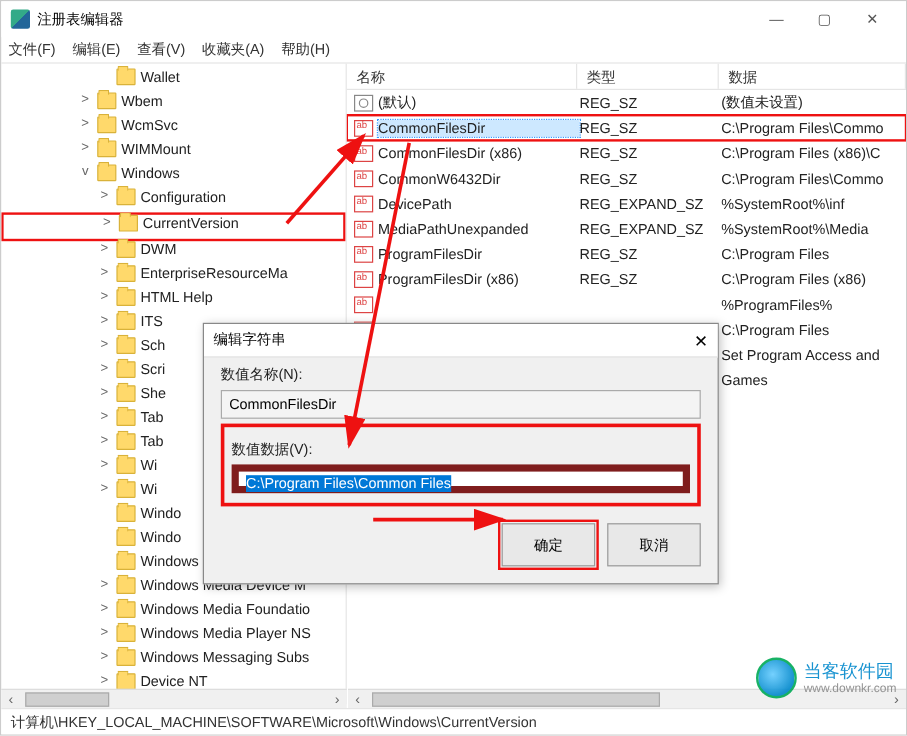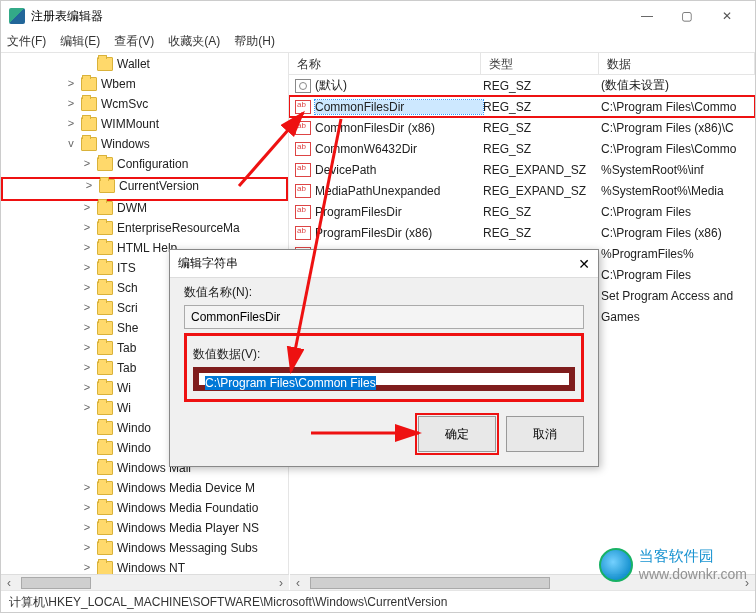--- a/index.html
+++ b/index.html
@@ -27,41 +27,41 @@
 .list-row .ic{width:16px;height:14px;margin:0 4px 0 6px;background:#fff;border:1px solid #d44;position:relative}
 .list-row .ic:after{content:"ab";position:absolute;font-size:8px;color:#d44;left:1px;top:-1px}
 .list-row.def .ic{border-color:#888}
 .list-row.def .ic:after{content:"";}
 .list-row.def .ic:before{content:"";position:absolute;left:3px;top:2px;width:6px;height:6px;border:1px solid #888;border-radius:50%}
 .list-row .n{width:168px;color:#222}
 .list-row .t{width:118px;color:#222}
 .list-row .d{flex:1;color:#222;white-space:nowrap}
 .list-row.hl .n{background:#cde8ff;outline:1px dotted #39f}
 .list-row.boxed{outline:2px solid #e11;outline-offset:-1px}
-.dialog{position:absolute;left:168px;top:248px;width:430px;background:#f0f0f0;border:1px solid #888;box-shadow:2px 2px 8px rgba(0,0,0,.25)}
+.dialog{position:absolute;left:168px;top:268px;width:430px;background:#f0f0f0;border:1px solid #888;box-shadow:2px 2px 8px rgba(0,0,0,.25)}
 .dlg-title{height:28px;display:flex;align-items:center;padding:0 8px;background:#fff;border-bottom:1px solid #ddd}
 .dlg-title .x{margin-left:auto;font-size:14px}
 .dlg-body{padding:0 14px 14px}
 .dlg-body .lab{margin:6px 0 4px;color:#222}
 .dlg-body input{width:100%;height:24px;padding:2px 6px;border:1px solid #aaa;background:#fff}
 .dlg-body input[readonly]{background:#f4f4f4}
 .val-wrap{border:3px solid #e11;padding:4px 6px 8px;margin-top:4px}
 .dlg-btns{display:flex;justify-content:flex-end;gap:10px;margin-top:14px}
 .dlg-btns button{width:78px;height:36px;background:#e8e8e8;border:1px solid #999}
 .dlg-btns button.ok{outline:2px solid #e11;outline-offset:1px}
 .status{position:absolute;left:0;bottom:0;height:22px;width:100%;border-top:1px solid #e5e5e5;padding:3px 8px;color:#333;background:#fff}
 .hscroll{position:absolute;bottom:22px;height:16px;background:#f0f0f0;border-top:1px solid #ddd;display:flex;align-items:center}
 .hscroll.left{left:0;width:288px}
 .hscroll.right{left:289px;right:0}
 .hscroll .arr{width:16px;text-align:center;color:#666}
 .hscroll .thumb{height:12px;background:#cfcfcf;border:1px solid #aaa}
 .watermark{position:absolute;right:8px;bottom:30px;display:flex;align-items:center;gap:6px;opacity:.9}
 .watermark .logo{width:34px;height:34px;border-radius:50%;background:radial-gradient(circle at 40% 40%,#6cf,#08c 70%);border:2px solid #0a5}
 .watermark .t1{color:#08c;font-weight:normal;font-size:15px}
-.watermark .t2{color:#888;font-size:14px}
+.watermark .t2{color:#888;font-size:10px}
 svg.anno{position:absolute;left:0;top:0;pointer-events:none}
 </style>
 </head>
 <body>
 
 <div class="titlebar">
   <div class="app-ico"></div>
   <span>注册表编辑器</span>
   <div class="spacer"></div>
   <div class="win-btn">—</div>
@@ -200,21 +200,21 @@
         <span class="lbl">Windows Media Player NS</span>
       </div>
       <div class="tree-row" style="padding-left: 80px;">
         <span class="tw">&gt;</span>
         <span class="fold"></span>
         <span class="lbl">Windows Messaging Subs</span>
       </div>
       <div class="tree-row" style="padding-left: 80px;">
         <span class="tw">&gt;</span>
         <span class="fold"></span>
-        <span class="lbl">Windows NT</span>
+        <span class="lbl">Device NT</span>
       </div>
     </div>
   <div class="list">
     <div class="list-head">
       <div class="c-name">名称</div>
       <div class="c-type">类型</div>
       <div class="c-data">数据</div>
     </div>
     <div class="list-body" id="listbody">
         <div class="list-row def">

